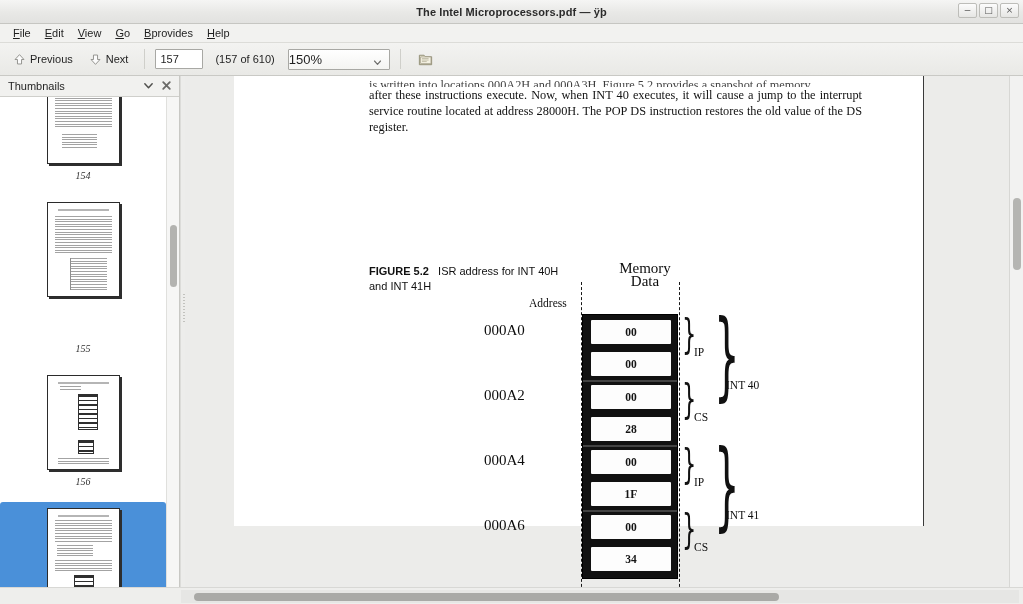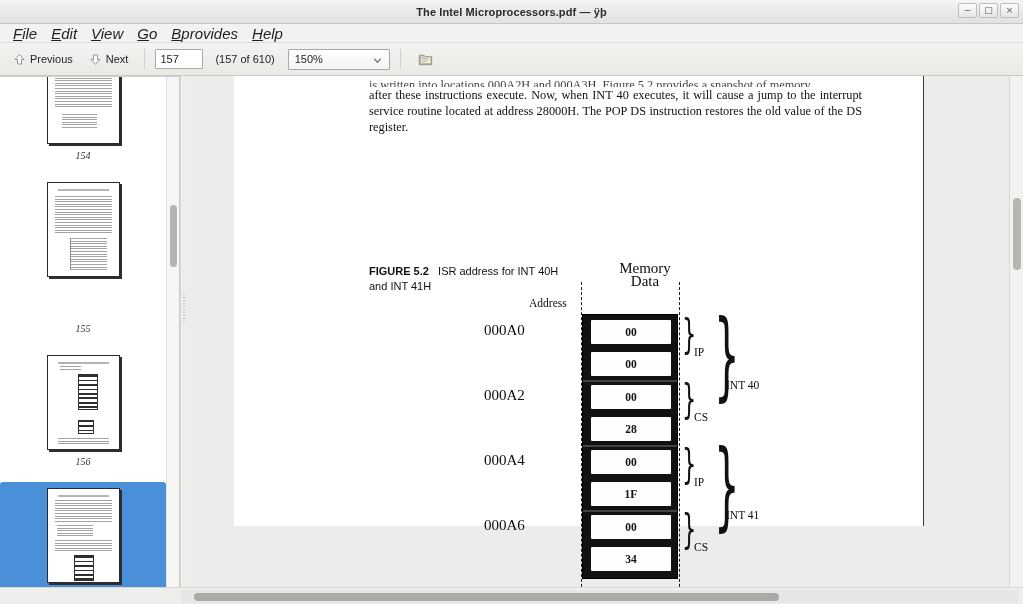--- a/index.html
+++ b/index.html
@@ -63,25 +63,24 @@
   .menubar {
     height: 19px;
     flex: 0 0 19px;
     background: #f2f2f0;
     border-bottom: 1px solid #dcdcd8;
     display: flex;
     align-items: center;
     padding-left: 6px;
   }
   .menu-item {
-    font-size: 15px;
+    font-size: 11px;
     color: #1f1f1f;
     padding: 1px 7px;
     white-space: nowrap;
-    font-style: italic;
   }
   .menu-item .mn { text-decoration: underline; }
 
   
   .toolbar {
     height: 33px;
     flex: 0 0 33px;
     background: linear-gradient(to bottom, #f3f3f1 0%, #e9e9e6 100%);
     border-bottom: 1px solid #c9c9c5;
     display: flex;
@@ -125,22 +124,21 @@
   }
   .zoom-select {
     position: relative;
     width: 102px;
     height: 21px;
     border: 1px solid #a8a8a4;
     background: linear-gradient(to bottom, #ffffff, #f4f4f2);
     border-radius: 1px;
     display: flex;
     align-items: center;
-    padding-left: 6px;
-    font-size: 11px;
+    font-size: 13px;
     color: #1f1f1f;
   }
   .zoom-select .chev {
     position: absolute;
     right: 7px;
     top: 5px;
     width: 9px;
     height: 9px;
   }
   .doc-ico { width: 17px; height: 17px; display: block; }
@@ -559,20 +557,37 @@
           <path d="M5.3 8 h7 M5.3 9.6 h7 M5.3 11.2 h5" stroke="#b4b09a" stroke-width="0.8"></path>
         </svg>
       </span>
     </div>
   </div>
 
   <div class="bodyrow">
 
     <div class="sidebar">
 
+      <div class="side-header">
+        <span class="side-title">Thumbnails</span>
+        <div class="side-icon-btn">
+          <span>
+            <svg viewBox="0 0 12 12" width="11" height="11">
+              <path d="M2 4.2 L6 8.4 L10 4.2" fill="none" stroke="#4f4f4c" stroke-width="1.6" stroke-linecap="round" stroke-linejoin="round"></path>
+            </svg>
+          </span>
+        </div>
+        <div class="side-icon-btn">
+          <span>
+            <svg viewBox="0 0 12 12" width="11" height="11">
+              <path d="M2.4 2.4 L9.6 9.6 M9.6 2.4 L2.4 9.6" stroke="#6b6b68" stroke-width="2" stroke-linecap="round"></path>
+            </svg>
+          </span>
+        </div>
+      </div>
 
       <div class="thumb-wrap">
         <div class="thumb-list">
 
           <div class="thumb-item" style="margin-top:-34px;">
             <div class="thumb-page">
 
               <div class="mini-block" style="top:12px;height:46px;"></div>
               <div class="mini-block" style="top:64px;height:14px;left:14px;right:22px;"></div>
             </div>

